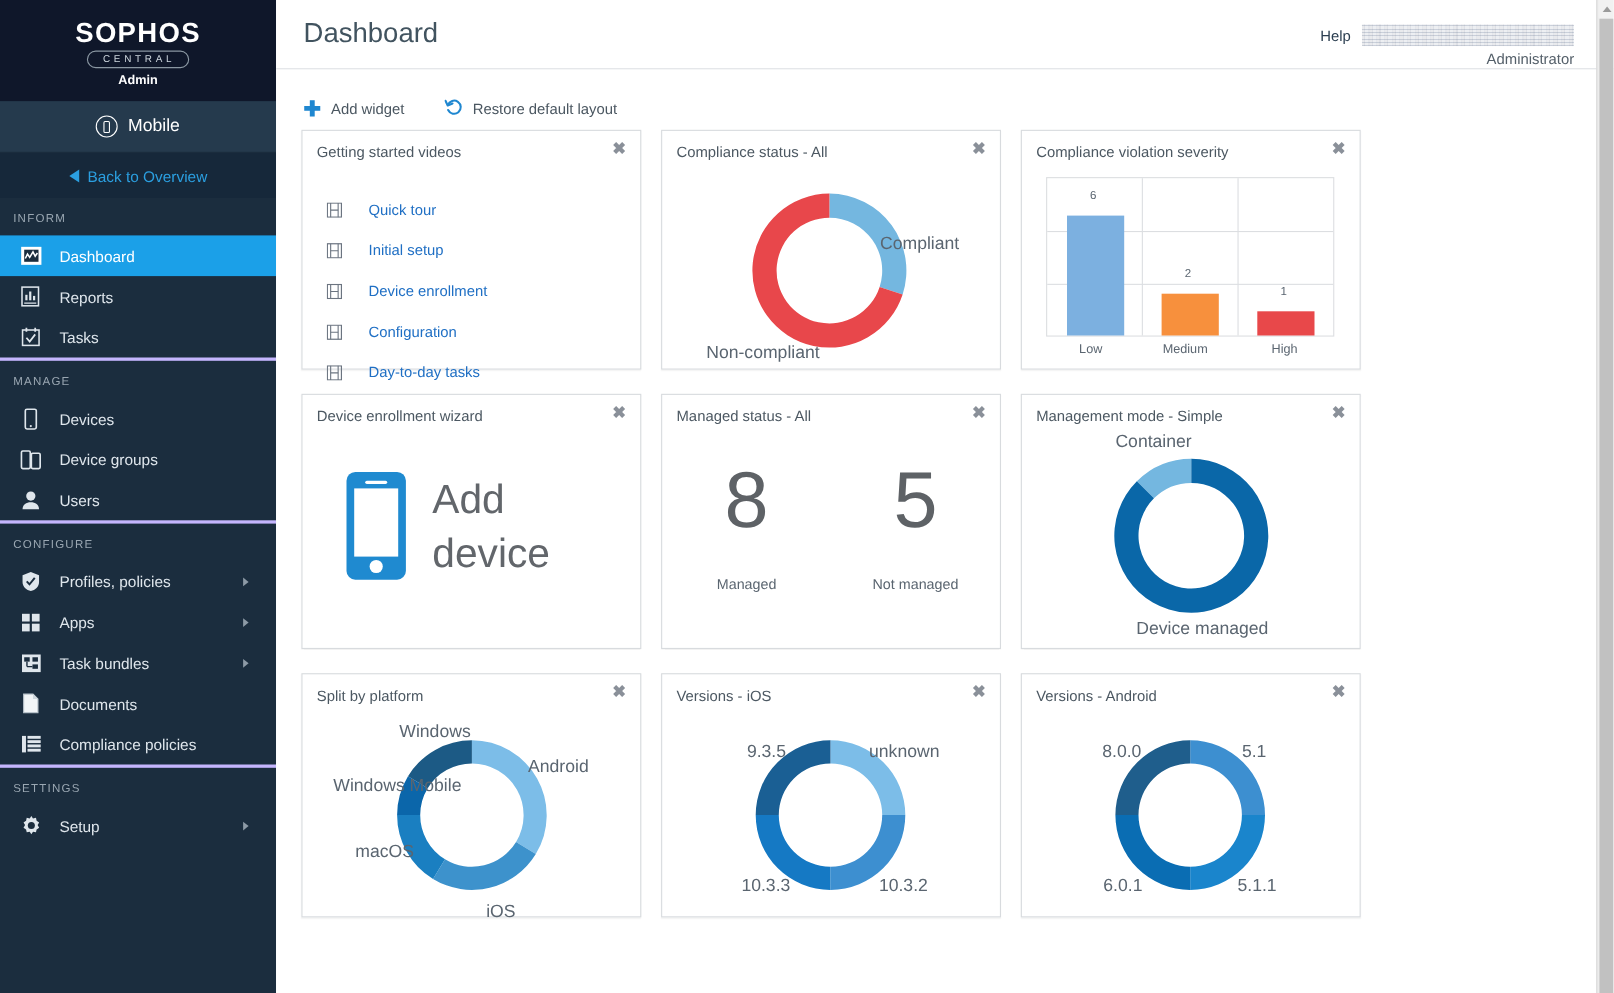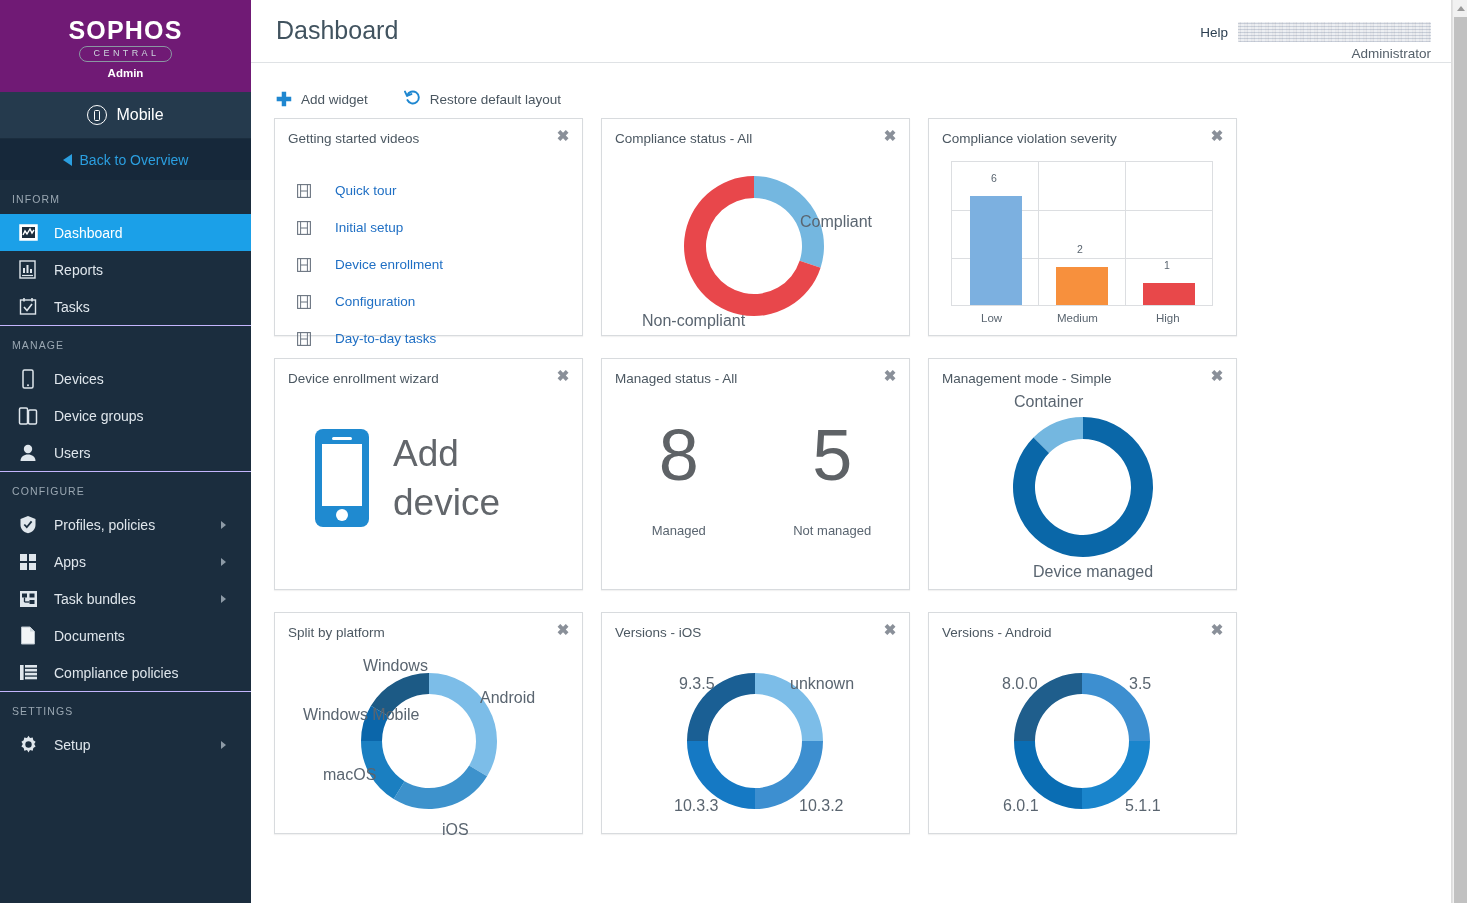--- a/index.html
+++ b/index.html
@@ -8,21 +8,21 @@
     font-family: "Liberation Sans", sans-serif;
     background: #ffffff; overflow: hidden;
   }
   .app { display: flex; width: 1467px; height: 903px; position: relative; }
 
   
   .sidebar {
     width: 251px; height: 903px; background: #1b2d3e;
     flex: 0 0 251px; overflow: hidden; position: relative;
   }
-  .brand { height: 92px; background: #701a75; display: flex; flex-direction: column;
+  .brand { height: 92px; background: #0f172a; display: flex; flex-direction: column;
            align-items: center; justify-content: center; padding-top: 4px; }
   .brand-name { color: #ffffff; font-size: 25px; font-weight: bold; letter-spacing: 1.2px; line-height: 26px; }
   .brand-sub {
     color: #cdd6dd; font-size: 9px; letter-spacing: 3.4px; border: 1px solid #8a97a2;
     border-radius: 9px; padding: 1px 12px 2px 14px; margin-top: 3px; line-height: 11px;
   }
   .brand-role { color: #ffffff; font-size: 11.5px; font-weight: bold; margin-top: 5px; }
 
   .product-row {
     height: 47px; background: #253a4d; display: flex; align-items: center;
@@ -39,21 +39,21 @@
     justify-content: center; gap: 8px; cursor: pointer;
   }
   .back-label { color: #2b9fe0; font-size: 14px; }
   .tri-left {
     width: 0; height: 0; border-top: 6px solid transparent; border-bottom: 6px solid transparent;
     border-right: 9px solid #2b9fe0;
   }
 
   .sec-head {
     color: #9aa7b2; font-size: 10.5px; letter-spacing: 1.1px; padding: 13px 0 9px 12px;
-    border-top: 1px solid #c4b5fd;
+    border-top: 3px solid #c4b5fd;
   }
   .sec-head.first { border-top: none; }
 
   .nav-item {
     display: flex; align-items: center; height: 37px; padding-left: 16px;
     color: #dfe6ec; font-size: 14px; cursor: pointer; position: relative;
   }
   .nav-item.active { background: #1ba0e8; color: #ffffff; }
   .nav-ico { width: 24px; height: 22px; margin-right: 14px; flex: 0 0 24px;
              display: flex; align-items: center; justify-content: center; }
@@ -526,21 +526,21 @@
         <div class="card-close">✖</div>
         <div class="card-body" style="height:190px">
           <svg width="307" height="190" viewBox="0 0 307 190" style="position:absolute;left:0;top:0">
             <g id="donut-android">
                 <path d="M153,32 A68,68 0 0 1 221,100 L200,100 A47,47 0 0 0 153,53 Z" fill="#3d8fd0"></path>
                 <path d="M221,100 A68,68 0 0 1 153,168 L153,147 A47,47 0 0 0 200,100 Z" fill="#1a85cc"></path>
                 <path d="M153,168 A68,68 0 0 1 85,100.00000000000001 L106,100 A47,47 0 0 0 153,147 Z" fill="#0a6db3"></path>
                 <path d="M85,100.00000000000001 A68,68 0 0 1 153,32 L153,53 A47,47 0 0 0 106,100 Z" fill="#1f5e8c"></path>
               </g>
           </svg>
-          <span class="dlabel" style="left:200px; top:34px">3.5</span>
+          <span class="dlabel" style="left:200px; top:34px">5.1</span>
           <span class="dlabel" style="left:196px; top:156px">5.1.1</span>
           <span class="dlabel" style="left:74px; top:156px">6.0.1</span>
           <span class="dlabel" style="left:73px; top:34px">8.0.0</span>
         </div>
       </div>
 
     </div>
 
     <div class="viewport-edge"></div>
     <div class="scrollbar">

